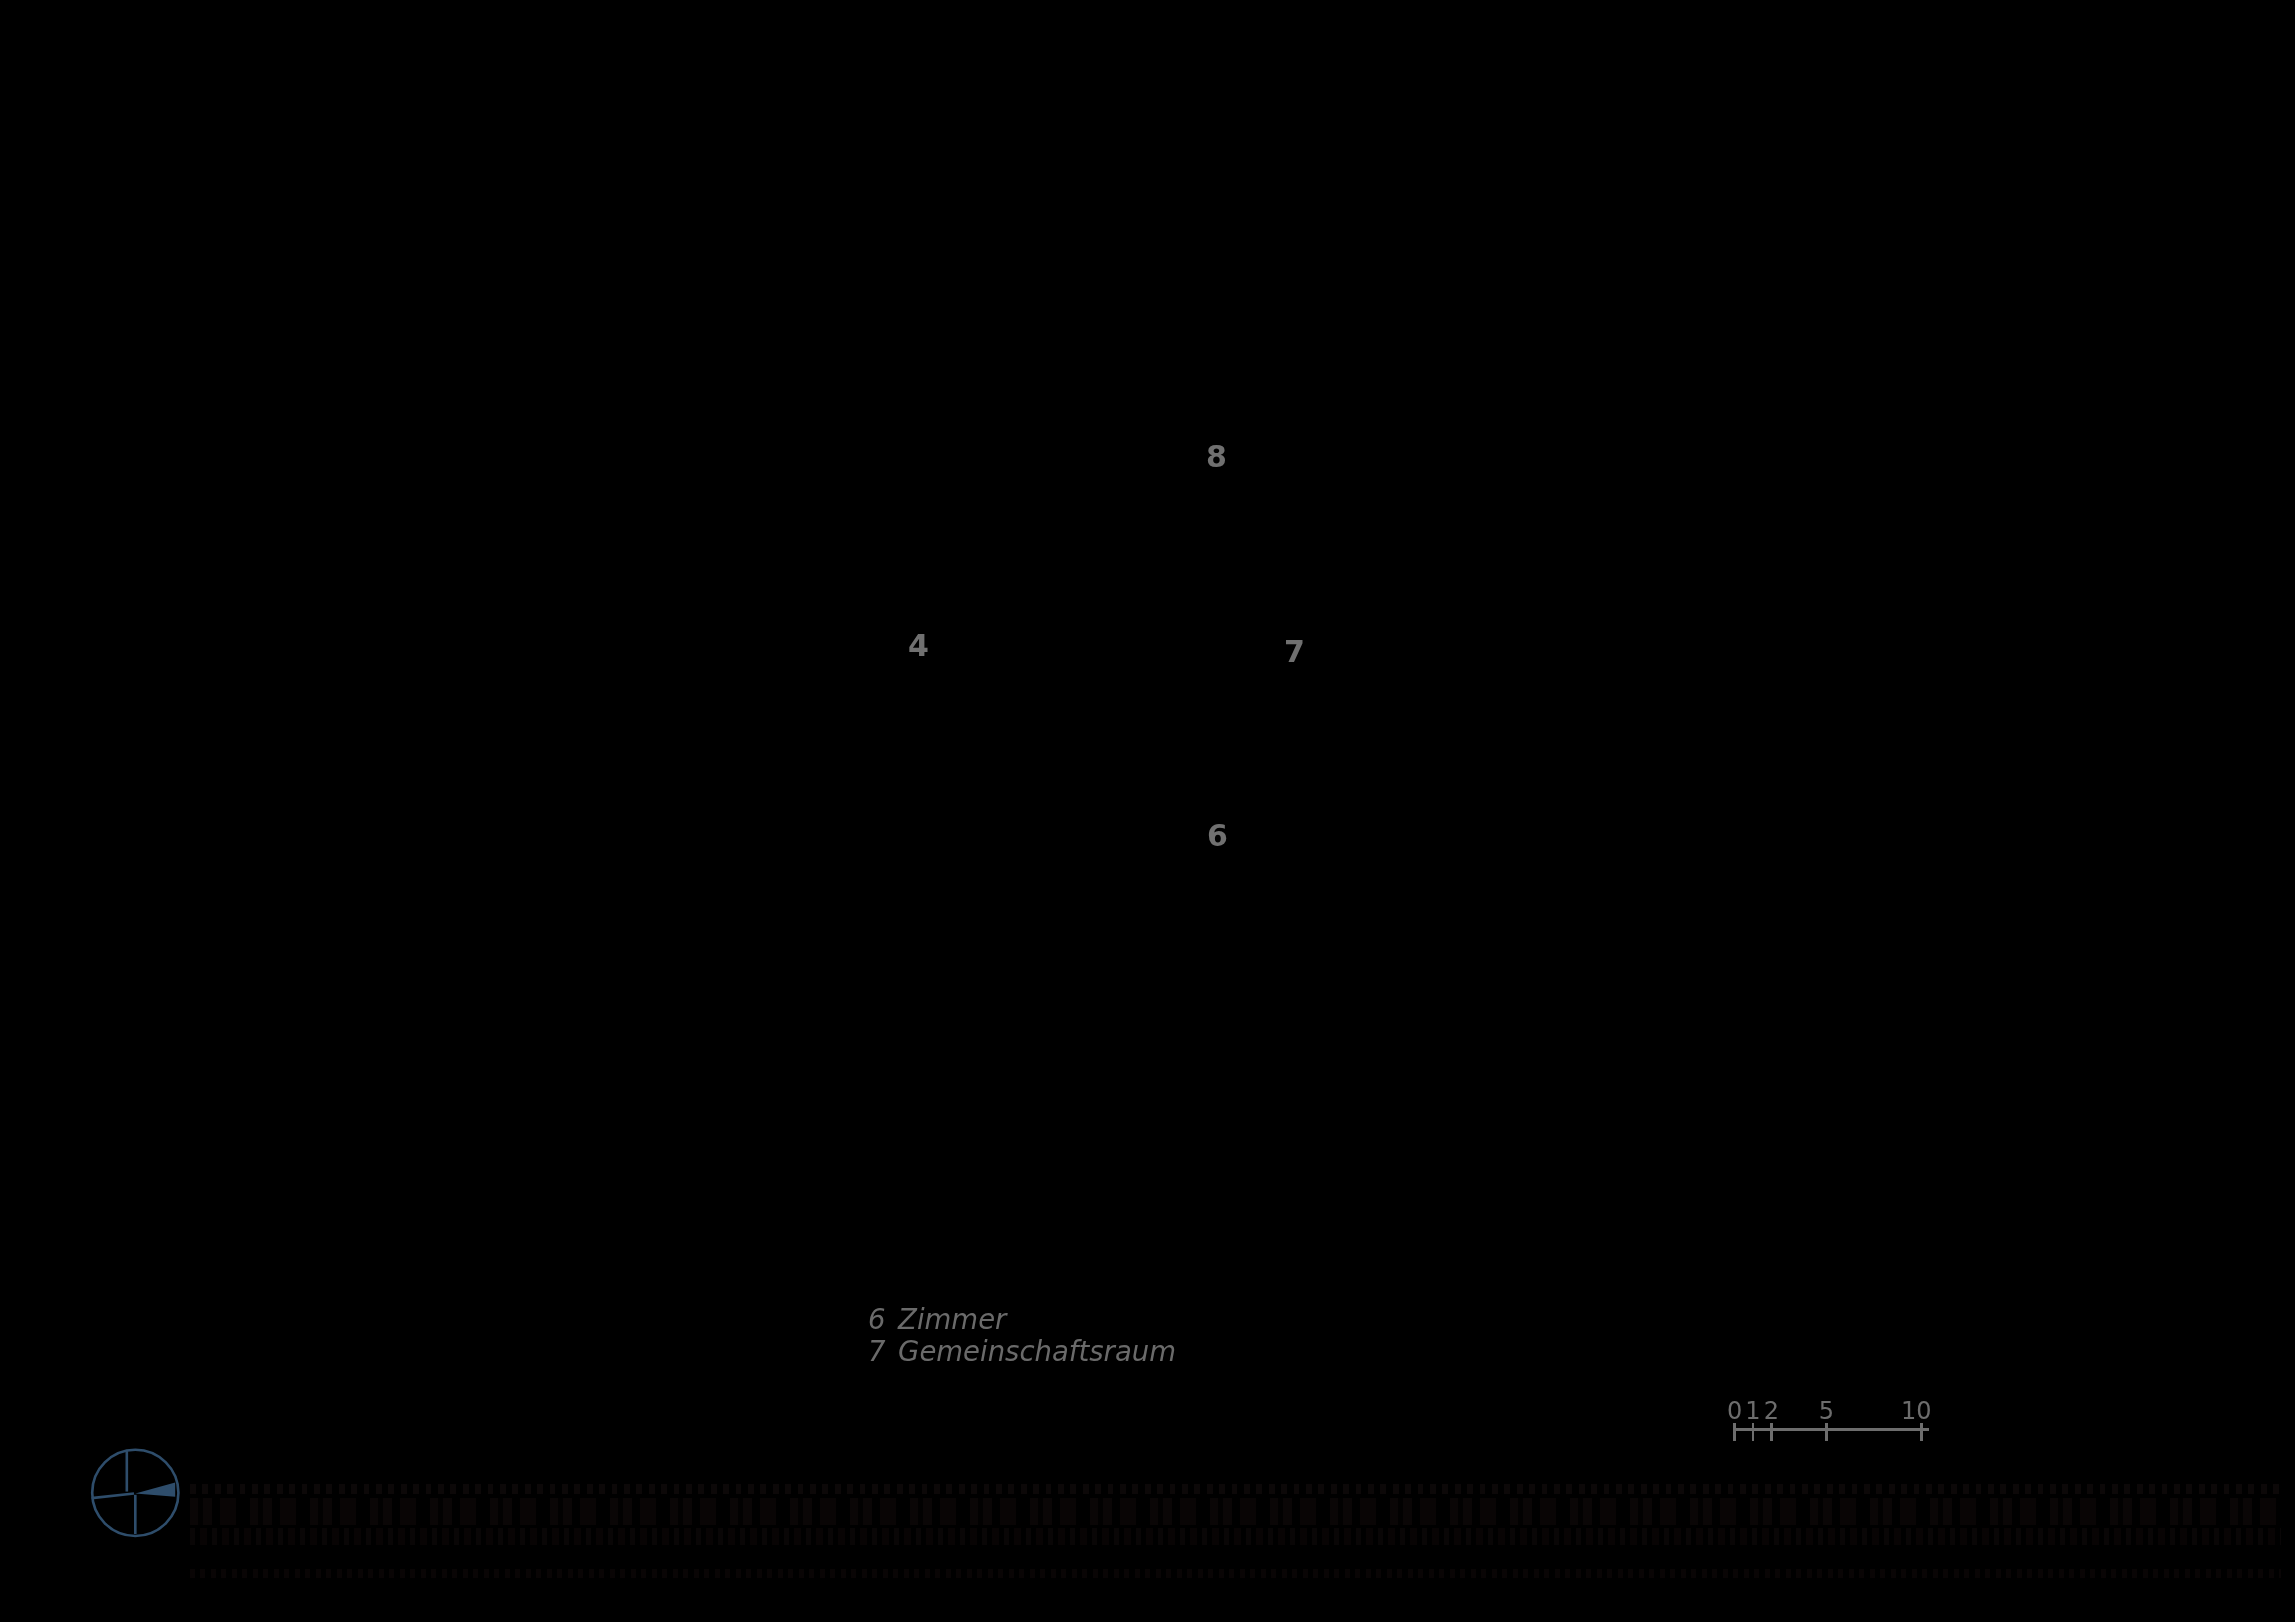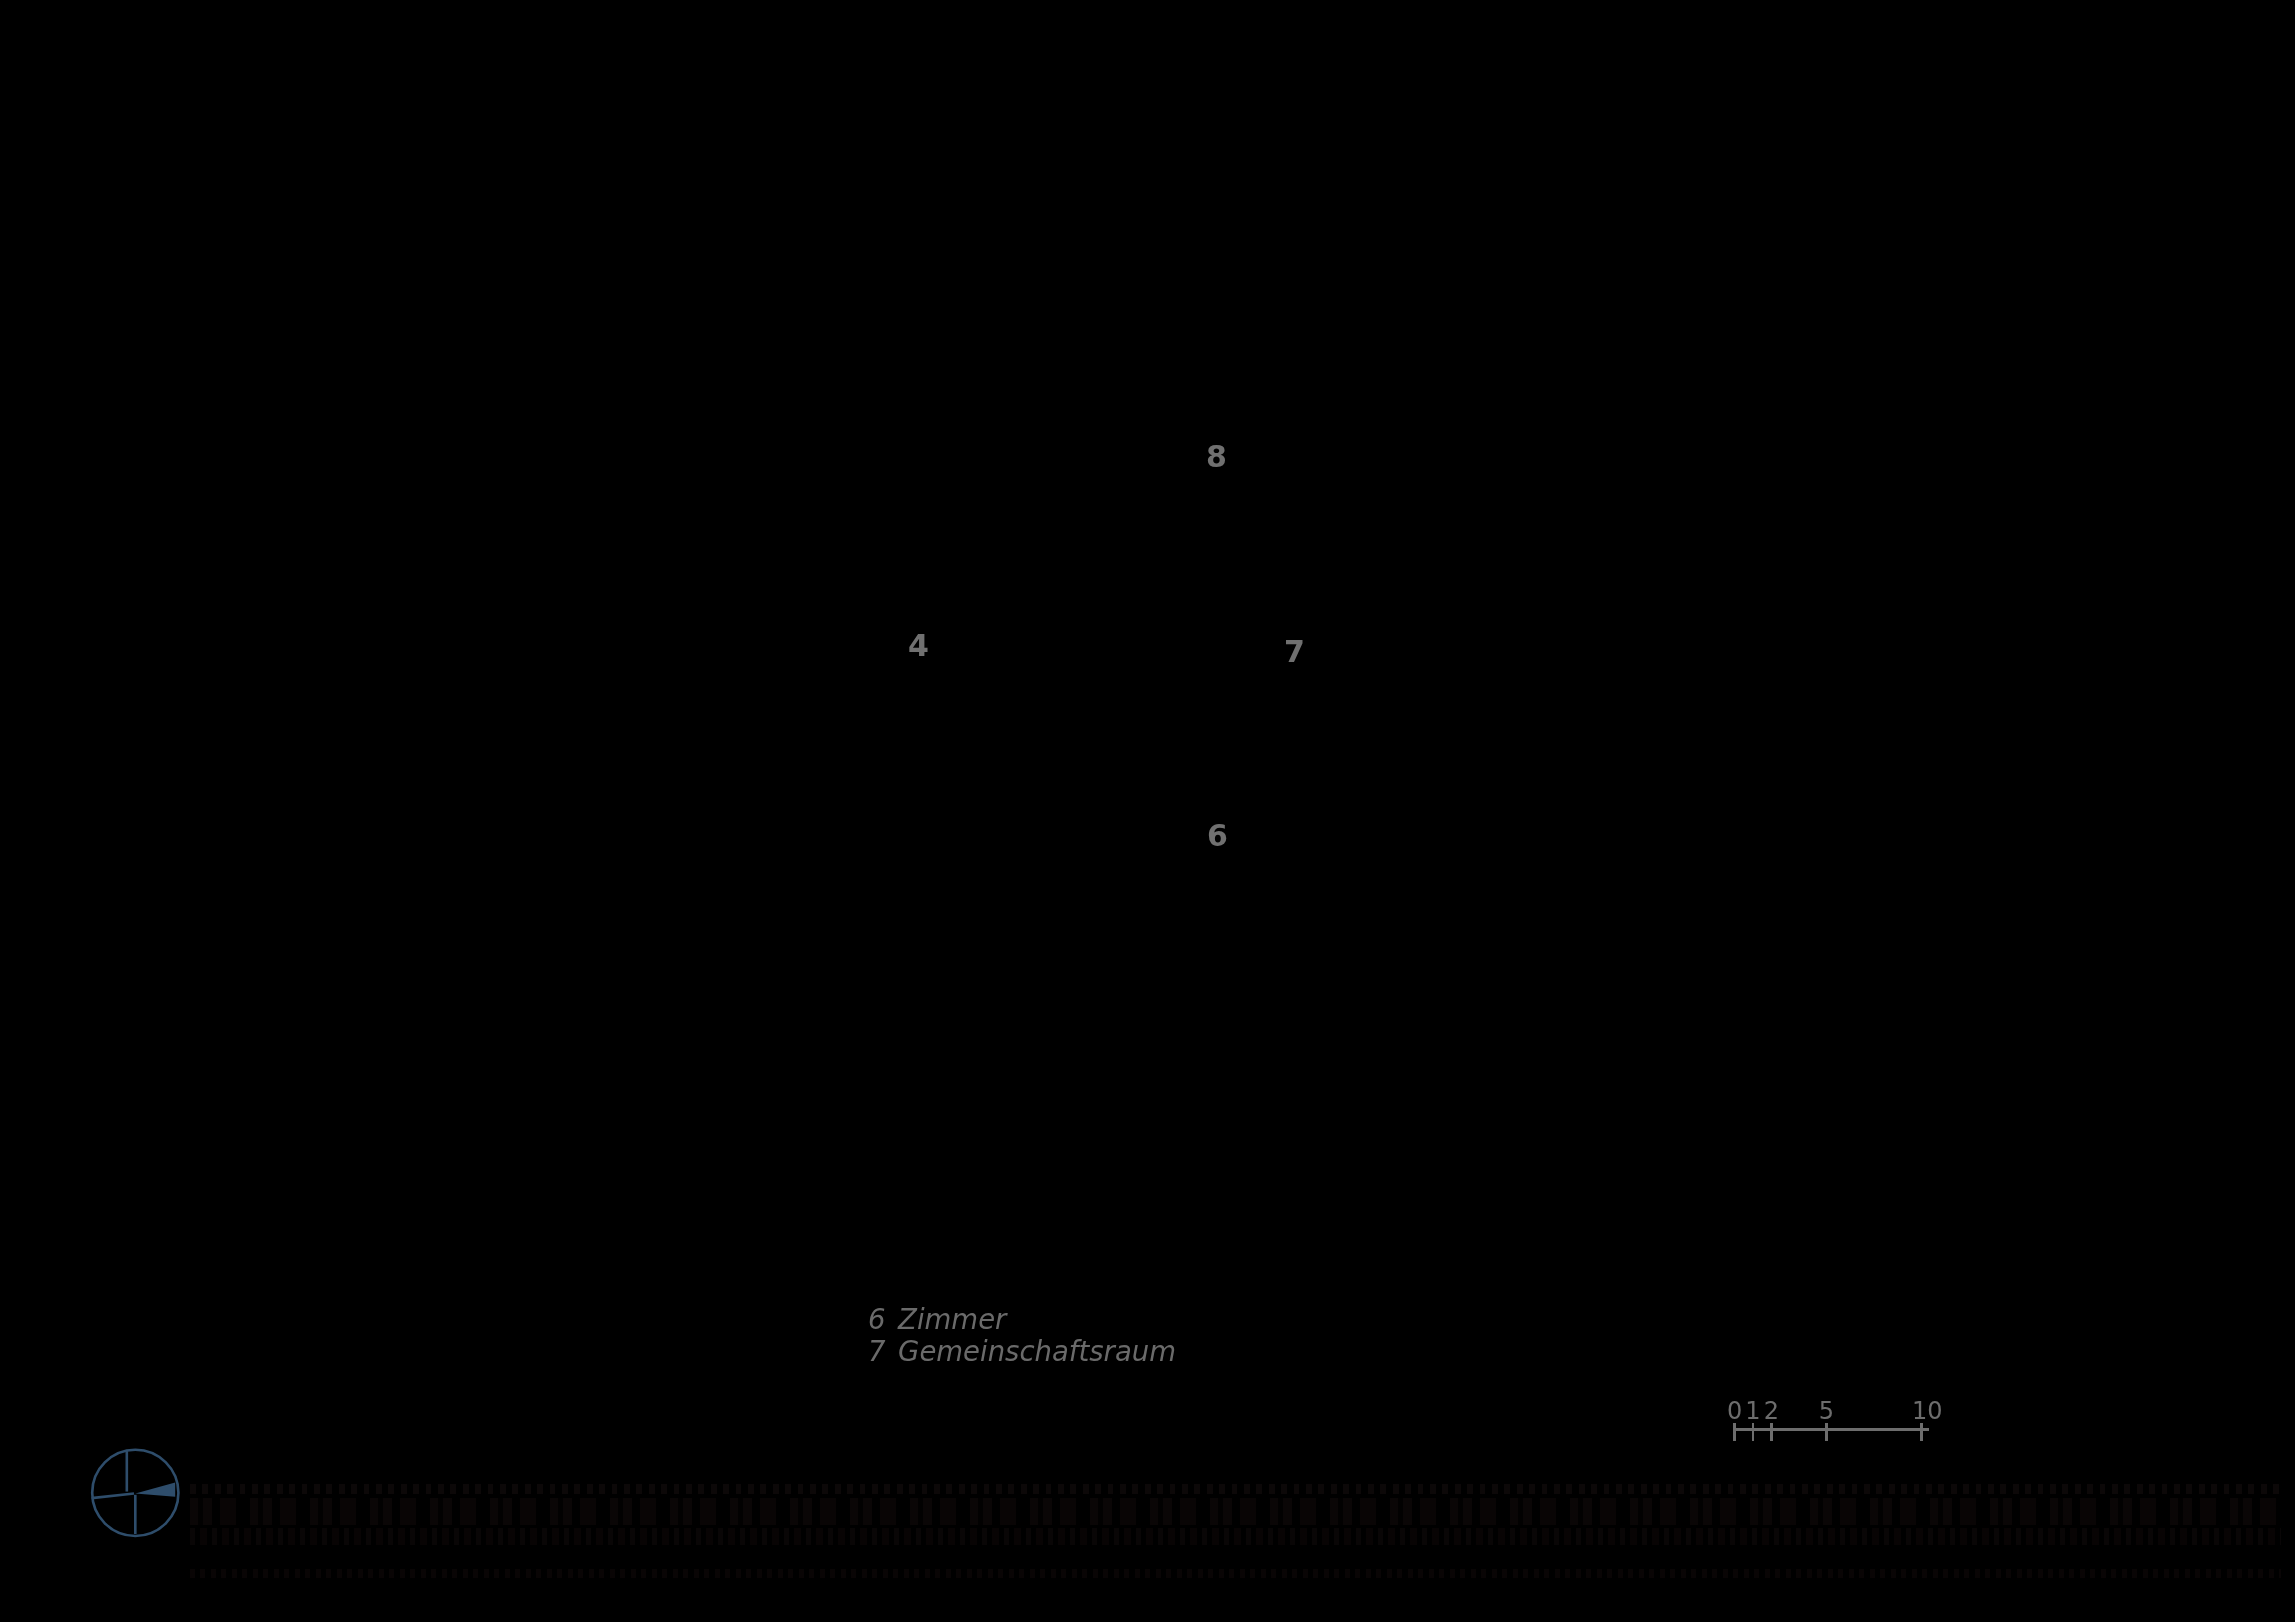--- a/index.html
+++ b/index.html
@@ -126,21 +126,21 @@
     <div class="tick" style="left:5.2px;"></div>
     <div class="tick" style="left:23.6px;"></div>
     <div class="tick" style="left:42px;"></div>
     <div class="tick" style="left:97px;"></div>
     <div class="tick" style="left:192px;"></div>
 
     <div class="num" style="left:-7.9px;">0</div>
     <div class="num" style="left:10.5px;">1</div>
     <div class="num" style="left:29px;">2</div>
     <div class="num" style="left:84px;">5</div>
-    <div class="num" style="left:184px;">10</div>
+    <div class="num" style="left:173px;">10</div>
   </div>
 
   <div class="compass">
     <svg width="98" height="95" viewBox="0 0 150 145" xmlns="http://www.w3.org/2000/svg">
       <circle cx="77" cy="70" r="66" fill="none" stroke="#2e4d6b" stroke-width="4"></circle>
 
       <line x1="64" y1="6" x2="64" y2="68" stroke="#2e4d6b" stroke-width="4"></line>
 
       <line x1="77" y1="73" x2="77" y2="133" stroke="#2e4d6b" stroke-width="4"></line>
 

